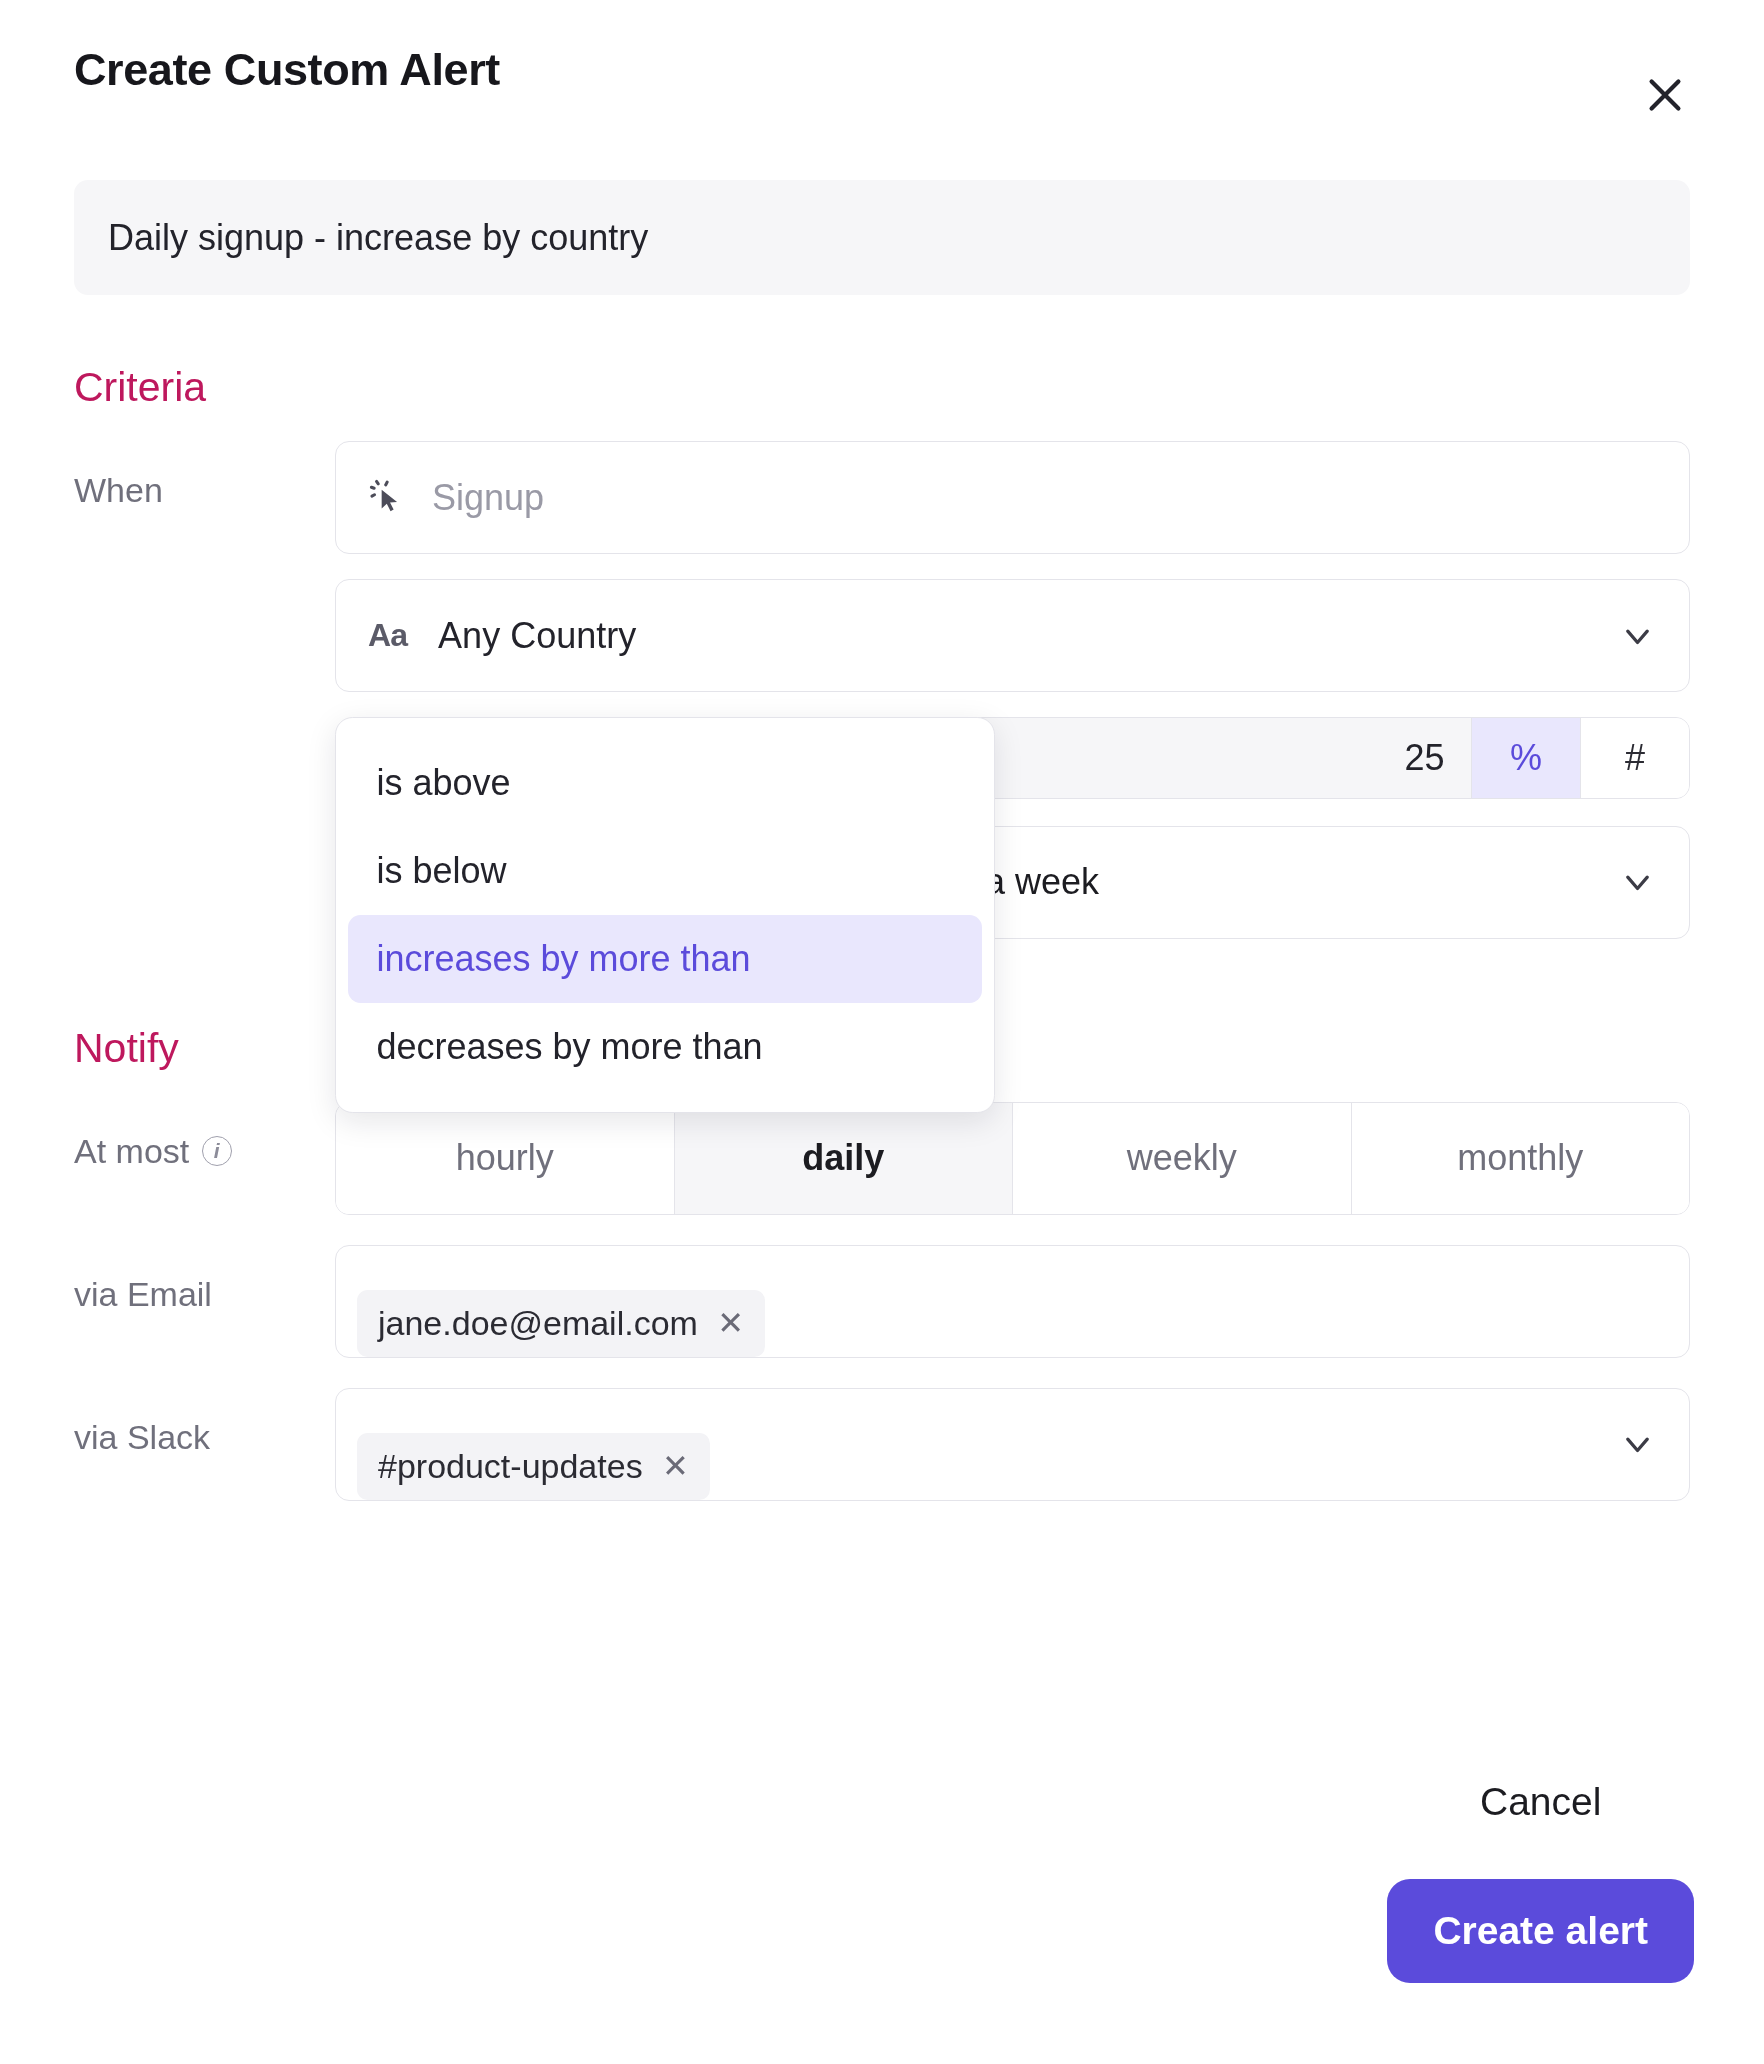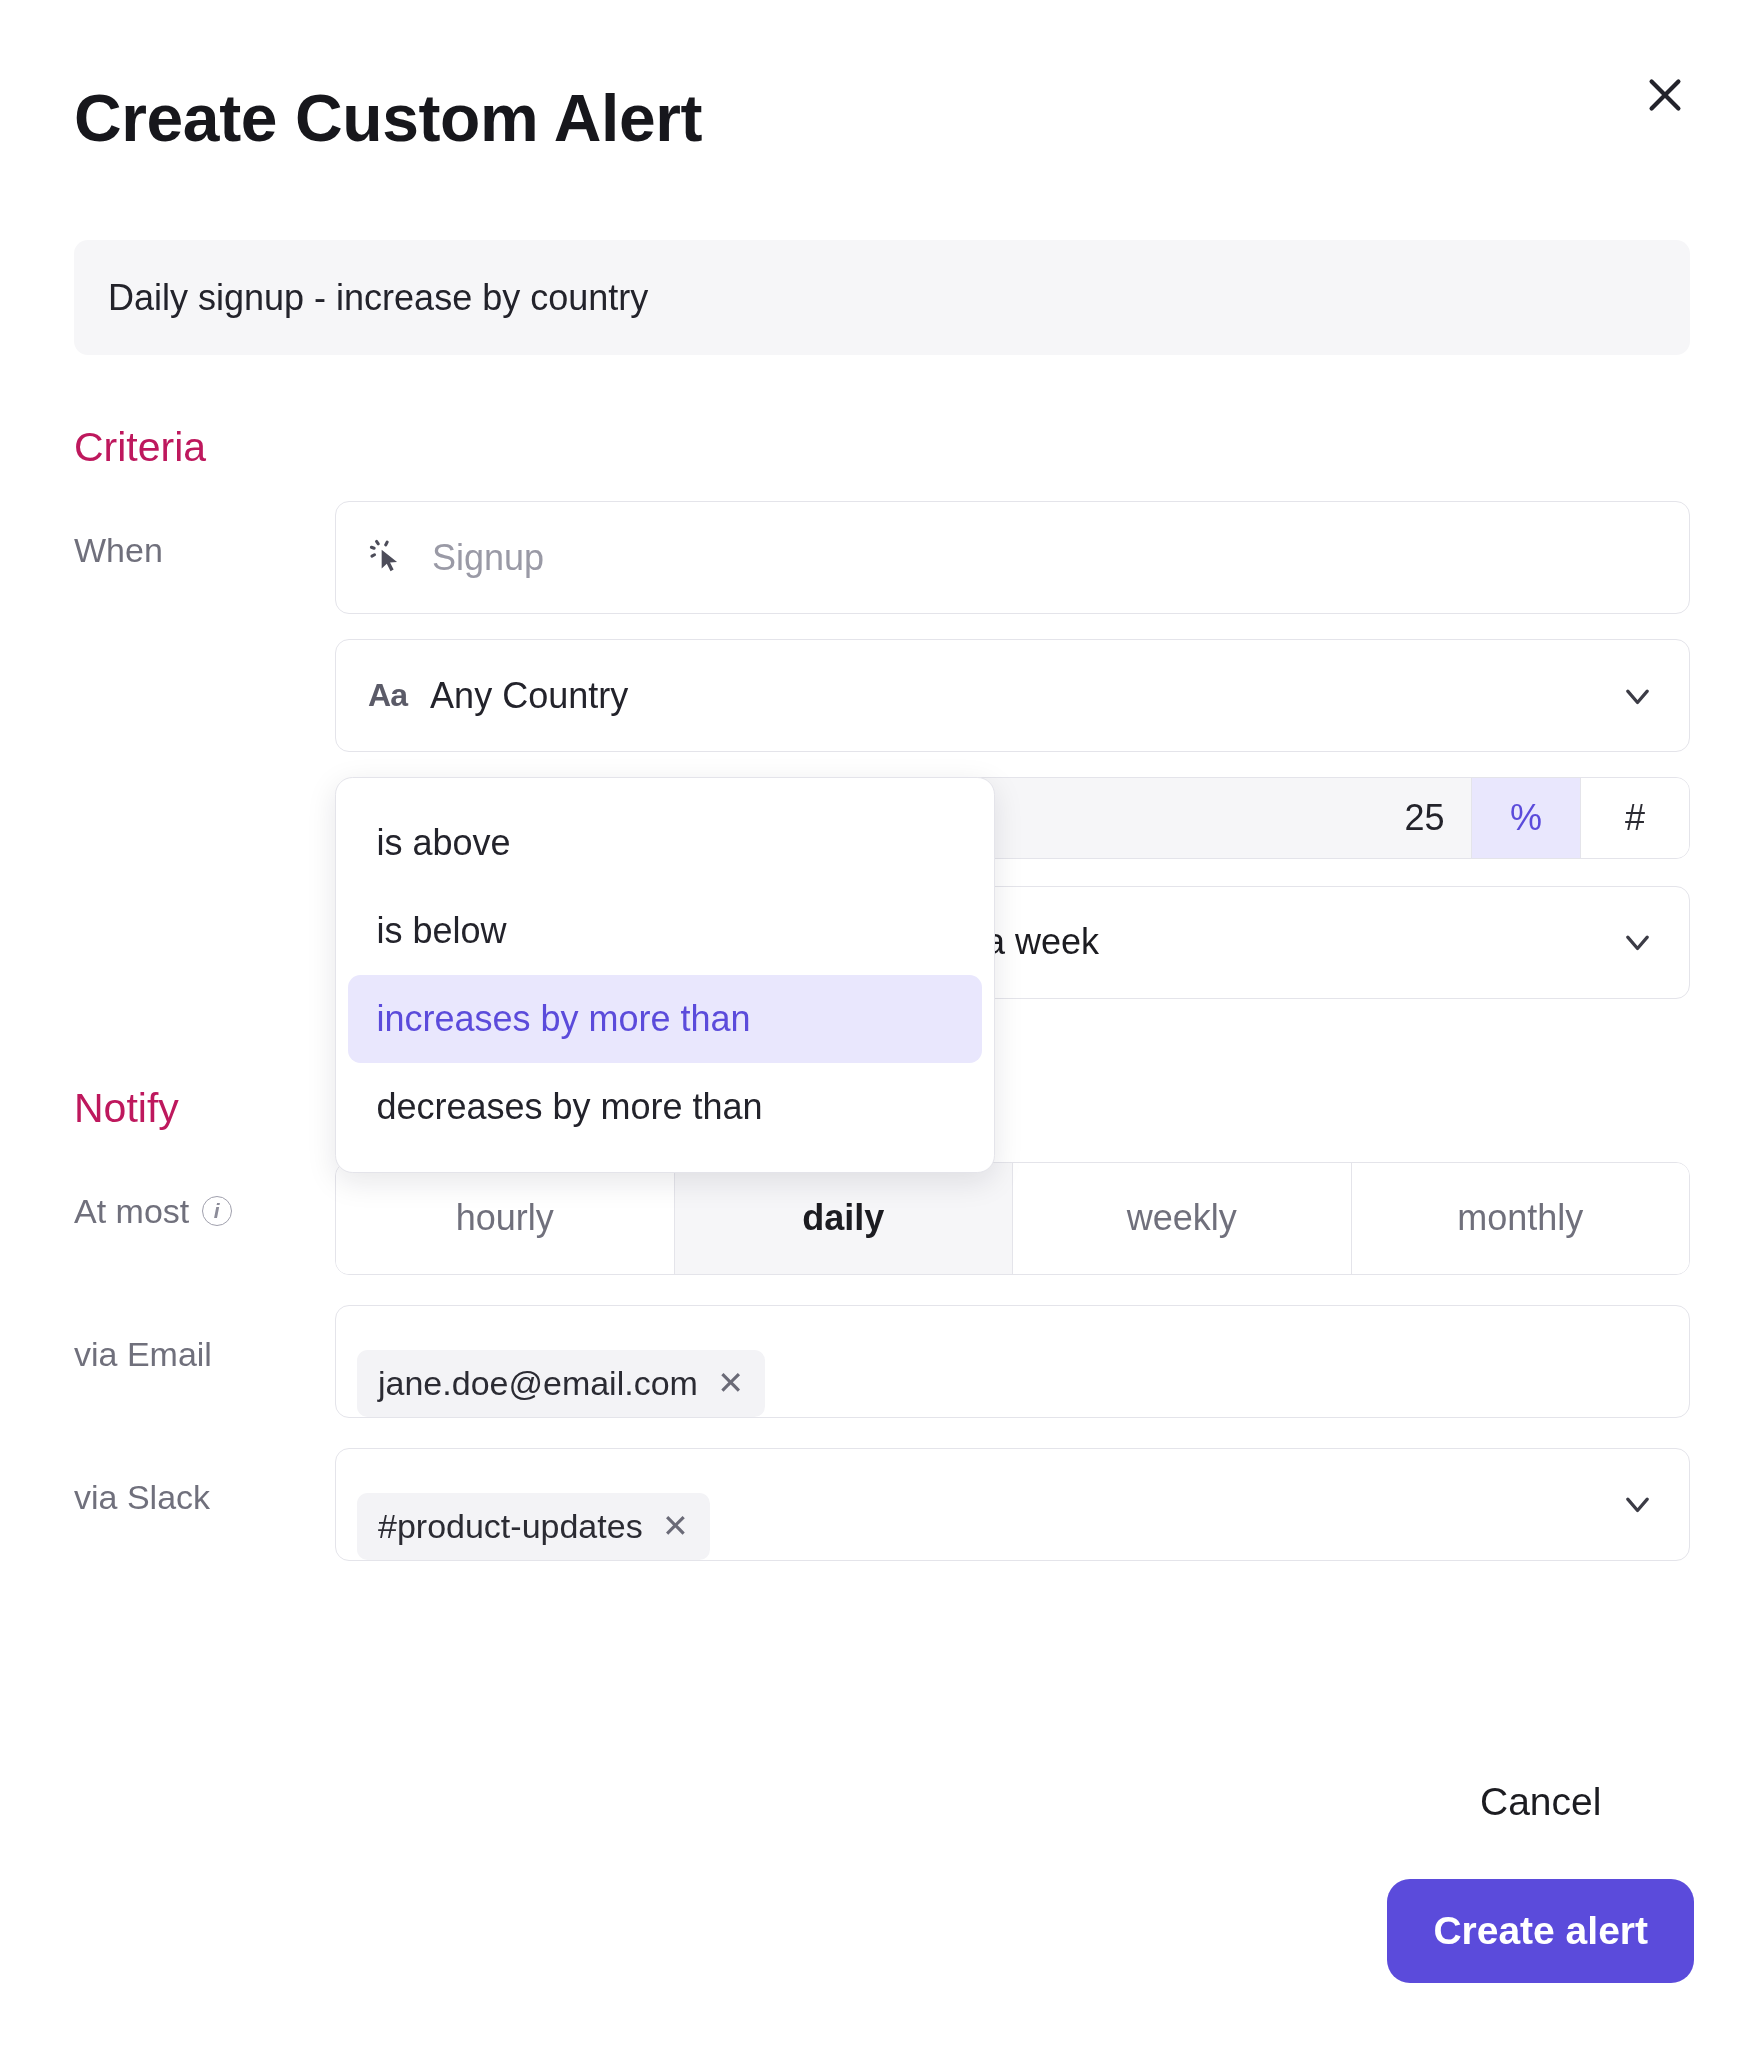--- a/index.html
+++ b/index.html
@@ -32,25 +32,25 @@
     background: transparent;
     cursor: pointer;
     display: flex;
     align-items: center;
     justify-content: center;
     padding: 0;
   }
   .close-btn svg { display: block; }
 
   .title {
-    font-size: 66px;
+    font-size: 45px;
     font-weight: bold;
     letter-spacing: -0.4px;
     margin: 0;
-    padding-top: 80px;
+    padding-top: 44px;
     color: #17171c;
   }
 
   .name-field {
     margin-top: 84px;
     height: 115px;
     background: #f6f6f8;
     border-radius: 14px;
     display: flex;
     align-items: center;
@@ -118,21 +118,21 @@
     letter-spacing: -0.9px;
   }
   .chev {
     position: absolute;
     right: 32px;
     top: 50%;
     transform: translateY(-50%);
     display: flex;
   }
 
-  .when-row .select-box + .select-box { margin-top: 25px; }
+  .when-row .select-box + .select-box { margin-top: 25px; gap: 8px; }
 
   
   .cond-area {
     margin-top: 25px;
     display: flex;
     align-items: flex-start;
   }
   .cond-left {
     flex: 1 1 0;
     position: relative;

